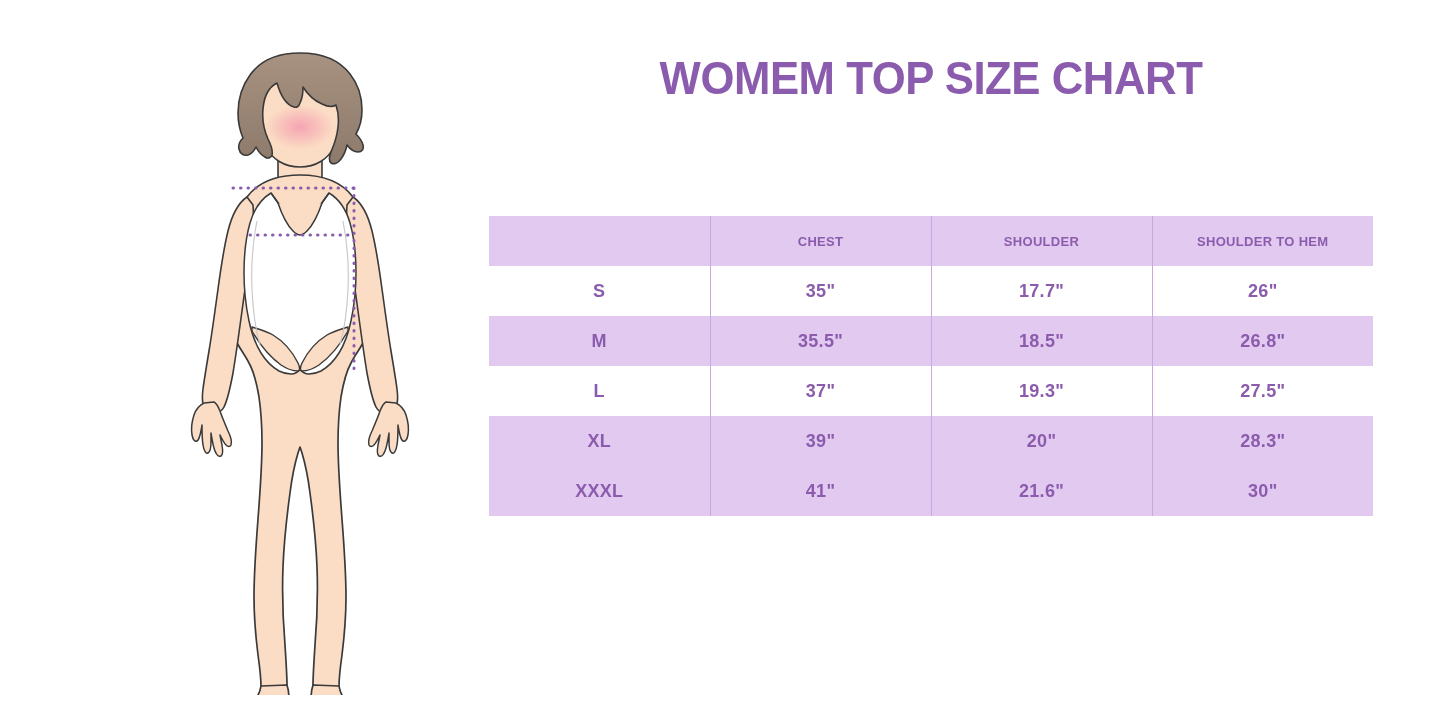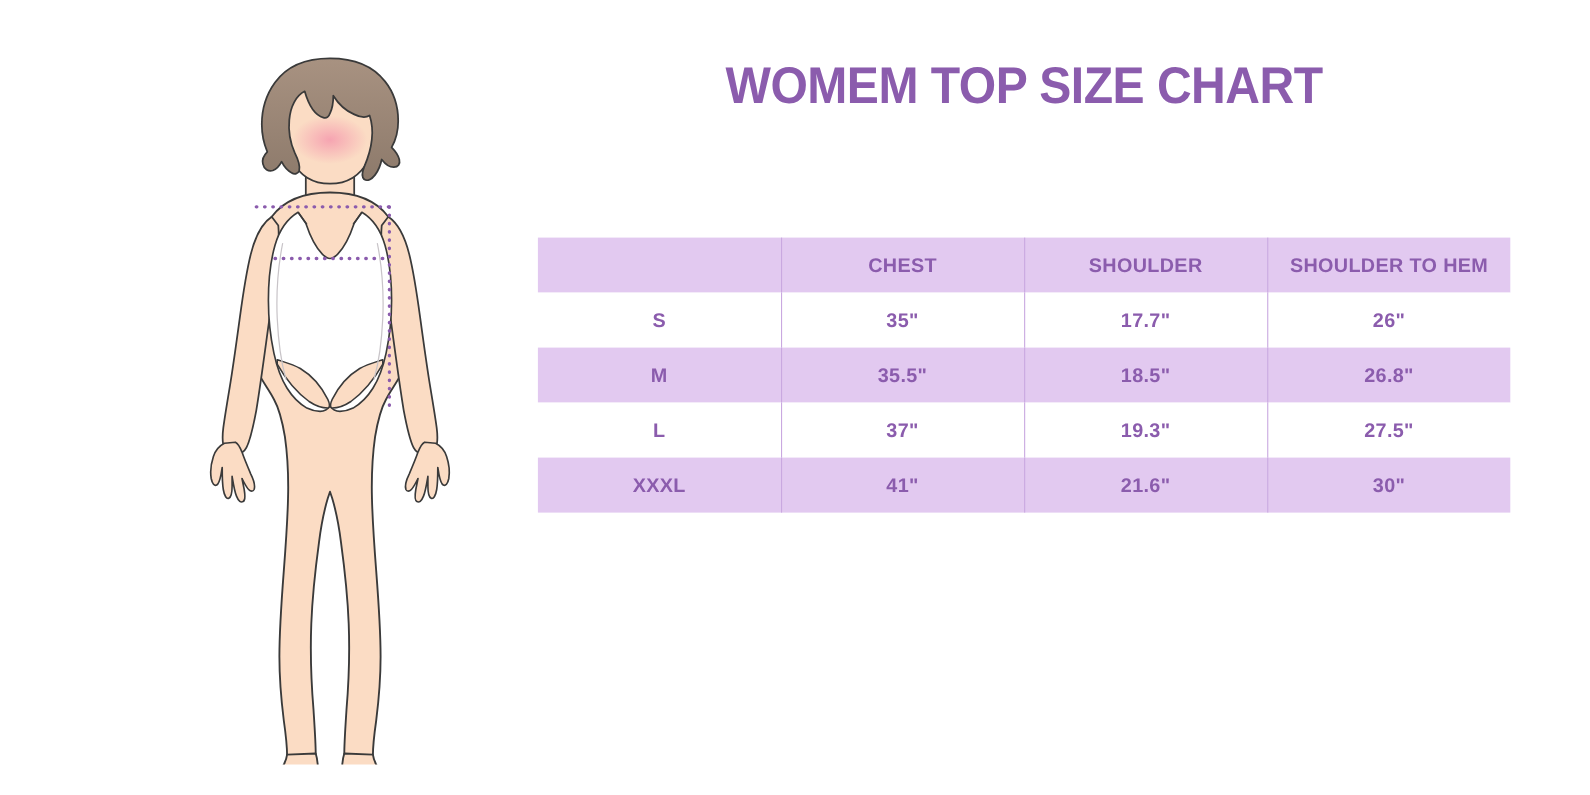--- a/index.html
+++ b/index.html
@@ -65,21 +65,21 @@
     vertical-align: middle;
     color: #8B5CAD;
     font-weight: bold;
     font-size: 18px;
     letter-spacing: 0.3px;
     padding: 0;
     font-family: "Liberation Sans Narrow", "Liberation Sans", sans-serif;
     transform-origin: center;
   }
   table#size-table th {
-    font-size: 18px;
+    font-size: 13px;
     text-align: center;
   }
   
   col.c0 { width: 221px; }
   col.c1 { width: 221px; }
   col.c2 { width: 221px; }
   col.c3 { width: 221px; }
 
   tr.row-shaded td, tr.row-shaded th { background: #E2C9F0; }
   tr.row-plain  td { background: #ffffff; }
@@ -323,20 +323,26 @@
         <td>18.5"</td>
         <td>26.8"</td>
       </tr>
       <tr class="row-plain">
         <td>L</td>
         <td>37"</td>
         <td>19.3"</td>
         <td>27.5"</td>
       </tr>
       <tr class="row-shaded">
+        <td>XL</td>
+        <td>39"</td>
+        <td>20"</td>
+        <td>28.3"</td>
+      </tr>
+      <tr class="row-shaded">
         <td>XXXL</td>
         <td>41"</td>
         <td>21.6"</td>
         <td>30"</td>
       </tr>
     </tbody>
   </table>
 </div>
 
 </body></html>

